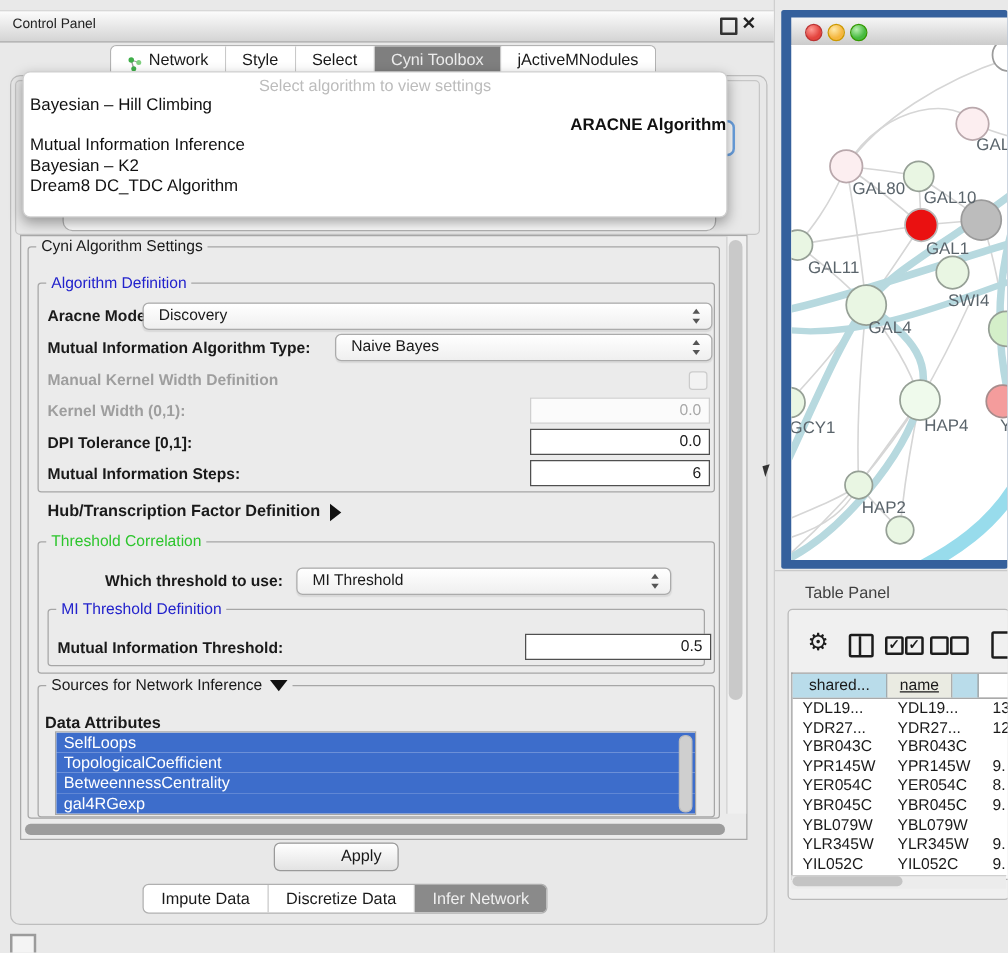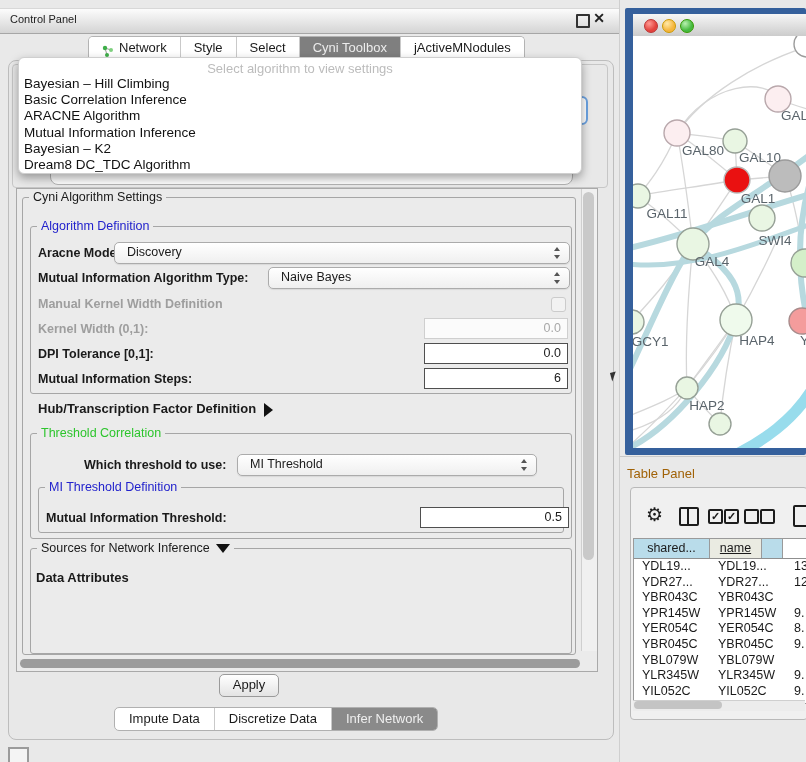--- a/index.html
+++ b/index.html
@@ -33,21 +33,21 @@
   
   #top-section-frame{left:12px;top:64px;width:594px;height:122px;border:1px solid #c6c6c6;border-radius:4px;}
   #hidden-combo-blue{left:560px;top:96px;width:24px;height:25px;background:#fff;border:2px solid #6aa1e0;border-radius:6px;}
   #hidden-combo{left:50px;top:148px;width:521px;height:35px;background:#fcfcfc;border:1px solid #b2b2b2;border-radius:8px;}
 
   
   #algo-overlay{left:18px;top:57px;width:562px;height:115px;background:#fff;
       border:1px solid #cfcfcf;border-radius:6px;box-shadow:0 4px 10px rgba(0,0,0,.35);z-index:40;}
   #algo-placeholder{width:100%;text-align:center;margin-top:3px;font-size:13px;color:#bcbcbc;}
   .algo-item{font-size:13.5px;line-height:16.2px;padding-left:5px;color:#111;white-space:nowrap;}
-  .algo-item.bold{font-weight:normal;}
+  .algo-item.bold{font-weight:bold;text-align:right;}
 
   
   #scroll-area{left:16px;top:188px;width:580px;height:482px;background:#ebebeb;border:1px solid #a9a9a9;}
   #vscroll-track{left:581px;top:189px;width:15px;height:462px;background:#f0f0f0;border-left:1px solid #cfcfcf;}
   #vscroll-thumb{left:583px;top:192px;width:11px;height:368px;background:#c9c9c9;border-radius:6px;}
   #hscroll-thumb{left:20px;top:659px;width:560px;height:9px;background:#9c9c9c;border-radius:5px;}
 
   .group{border:1px solid #a6a6a6;border-radius:3px;}
   .group-title{position:absolute;top:-8px;left:6px;background:#ebebeb;padding:0 4px;font-size:12.5px;white-space:nowrap;}
   .blue{color:#2222cc;} .green{color:#2dc52d;}
@@ -64,41 +64,41 @@
   .tri-right{display:inline-block;width:0;height:0;border-top:7px solid transparent;border-bottom:7px solid transparent;border-left:9px solid #111;vertical-align:middle;margin-left:8px;}
   .tri-down{display:inline-block;width:0;height:0;border-left:7px solid transparent;border-right:7px solid transparent;border-top:9px solid #111;vertical-align:middle;margin-left:6px;}
 
   
   #attr-list{left:44px;top:585px;width:511px;height:65px;background:#fff;border:1px solid #a6a6a6;overflow:hidden;}
   .attr-item{font-size:13px;line-height:16.2px;padding-left:6px;color:#fff;background:#3d6dcb;white-space:nowrap;}
   #attr-scroll{position:absolute;right:2px;top:2px;width:9px;height:60px;background:#cfcfcf;border-radius:5px;border:1px solid #bdbdbd;}
 
   
   #apply-btn{left:219px;top:674px;width:58px;height:21px;background:linear-gradient(#ffffff,#e3e3e3);
-      border:1px solid #9a9a9a;border-radius:5px;font-size:13px;text-align:center;line-height:20px;}
+      border:1px solid #9a9a9a;border-radius:5px;font-size:13px;text-align:center;line-height:20px;padding-left:40px;}
   #bottom-tabs{left:114px;top:707px;height:22px;display:flex;background:#fff;border:1px solid #b0b0b0;border-radius:5px;overflow:hidden;}
   .btab{padding:0 14px;font-size:13px;line-height:22px;border-right:1px solid #c9c9c9;}
   .btab:last-child{border-right:none;}
   .btab.sel{background:#8a8a8a;color:#efefef;}
   #mini-float{left:8px;top:747px;width:17px;height:15px;border:2px solid #9b9b9b;background:#f4f4f4;}
 
   
   #net-window{left:625px;top:8px;width:181px;height:447px;background:#35609c;border-radius:2px;}
   #net-titlebar{left:633px;top:14px;width:173px;height:22px;background:linear-gradient(#f6f6f6,#cccccc);border-bottom:1px solid #9a9a9a;}
   .light{top:5px;width:12px;height:12px;border-radius:50%;}
   #light-red{left:11px;background:radial-gradient(circle at 35% 30%,#ff9a93,#e3443e 60%);border:1px solid #b33;}
   #light-yellow{left:29px;background:radial-gradient(circle at 35% 30%,#ffe9a8,#f5b63e 60%);border:1px solid #c90;}
   #light-green{left:47px;background:radial-gradient(circle at 35% 30%,#b8f0b0,#47ba40 60%);border:1px solid #390;}
   #net-canvas{left:633px;top:36px;width:173px;height:412px;background:#fff;overflow:hidden;}
   #net-svg text{font-family:"Liberation Sans",sans-serif;font-size:13.5px;fill:#5a646b;}
   #cursor{left:611px;top:372px;width:0;height:0;border-top:9px solid #333;border-right:6px solid transparent;transform:rotate(-15deg);}
 
   
   #table-region-line{left:620px;top:456px;width:186px;height:1px;background:#c9c9c9;}
-  #tp-title{left:627px;top:466px;font-size:13px;color:#a16207;}
+  #tp-title{left:644px;top:466px;font-size:13px;color:#404040;}
   #table-panel{left:630px;top:487px;width:176px;height:231px;background:#f0f0f0;border:1px solid #b9b9b9;border-radius:4px;}
   .tbi{top:505px;color:#1c1c1c;}
   #gear-icon{left:646px;font-size:19px;line-height:20px;}
   #cols-icon{left:679px;top:507px;width:16px;height:15px;border:2px solid #1c1c1c;border-radius:2px;}
   #cols-icon:before{content:"";position:absolute;left:6px;top:0;width:2px;height:15px;background:#1c1c1c;}
   .cb{top:509px;width:11px;height:11px;border:2px solid #1c1c1c;border-radius:2px;font-size:11px;line-height:11px;text-align:center;font-weight:bold;}
   .cb.on:after{content:"\2713";}
   #doc-icon{left:793px;top:505px;width:14px;height:18px;border:2.5px solid #1c1c1c;border-radius:2px;background:#f0f0f0;}
   #table-box{left:633px;top:538px;width:173px;height:164px;background:#fff;border:1px solid #9a9a9a;border-right:none;overflow:hidden;}
   .th-row{display:flex;height:19px;border-bottom:1px solid #8f8f8f;}
@@ -201,34 +201,41 @@
     <div class="abs group" style="left:38px;top:487px;width:524px;height:44px;">
       <span class="group-title blue">MI Threshold Definition</span>
     </div>
     <div class="abs lbl" style="left:46px;top:511px;">Mutual Information Threshold:</div>
     <div class="abs field" style="left:420px;top:507px;width:141px;height:19px;">0.5</div>
 
     <div class="abs group" style="left:30px;top:548px;width:540px;height:104px;">
       <span class="group-title"><span>Sources for Network Inference</span><span class="tri-down"></span></span>
     </div>
     <div class="abs lbl" style="left:36px;top:570px;font-size:13px;">Data Attributes</div>
+    <div id="attr-list" class="abs">
+
+    <div class="attr-item">SelfLoops</div>
+        <div class="attr-item">TopologicalCoefficient</div>
+        <div class="attr-item">BetweennessCentrality</div>
+        <div class="attr-item">gal4RGexp</div>
+        <div id="attr-scroll"></div>
+      </div>
 
     <div id="apply-btn" class="abs">Apply</div>
     <div id="bottom-tabs" class="abs">
       <div class="btab"><span>Impute Data</span></div>
       <div class="btab"><span>Discretize Data</span></div>
       <div class="btab sel"><span>Infer Network</span></div>
     </div>
     <div id="mini-float" class="abs"></div>
 
     <div id="algo-overlay" class="abs">
       <div id="algo-placeholder">Select algorithm to view settings</div>
       <div id="algo-list">
           <div class="algo-item">Bayesian – Hill Climbing</div>
-          <div class="algo-item">Basic Correlation Inference</div>
           <div class="algo-item bold">ARACNE Algorithm</div>
           <div class="algo-item">Mutual Information Inference</div>
           <div class="algo-item">Bayesian – K2</div>
           <div class="algo-item">Dream8 DC_TDC Algorithm</div>
         </div>
     </div>
   </div>
 
   <div id="net-window" class="abs"></div>
   <div id="net-titlebar" class="abs">

